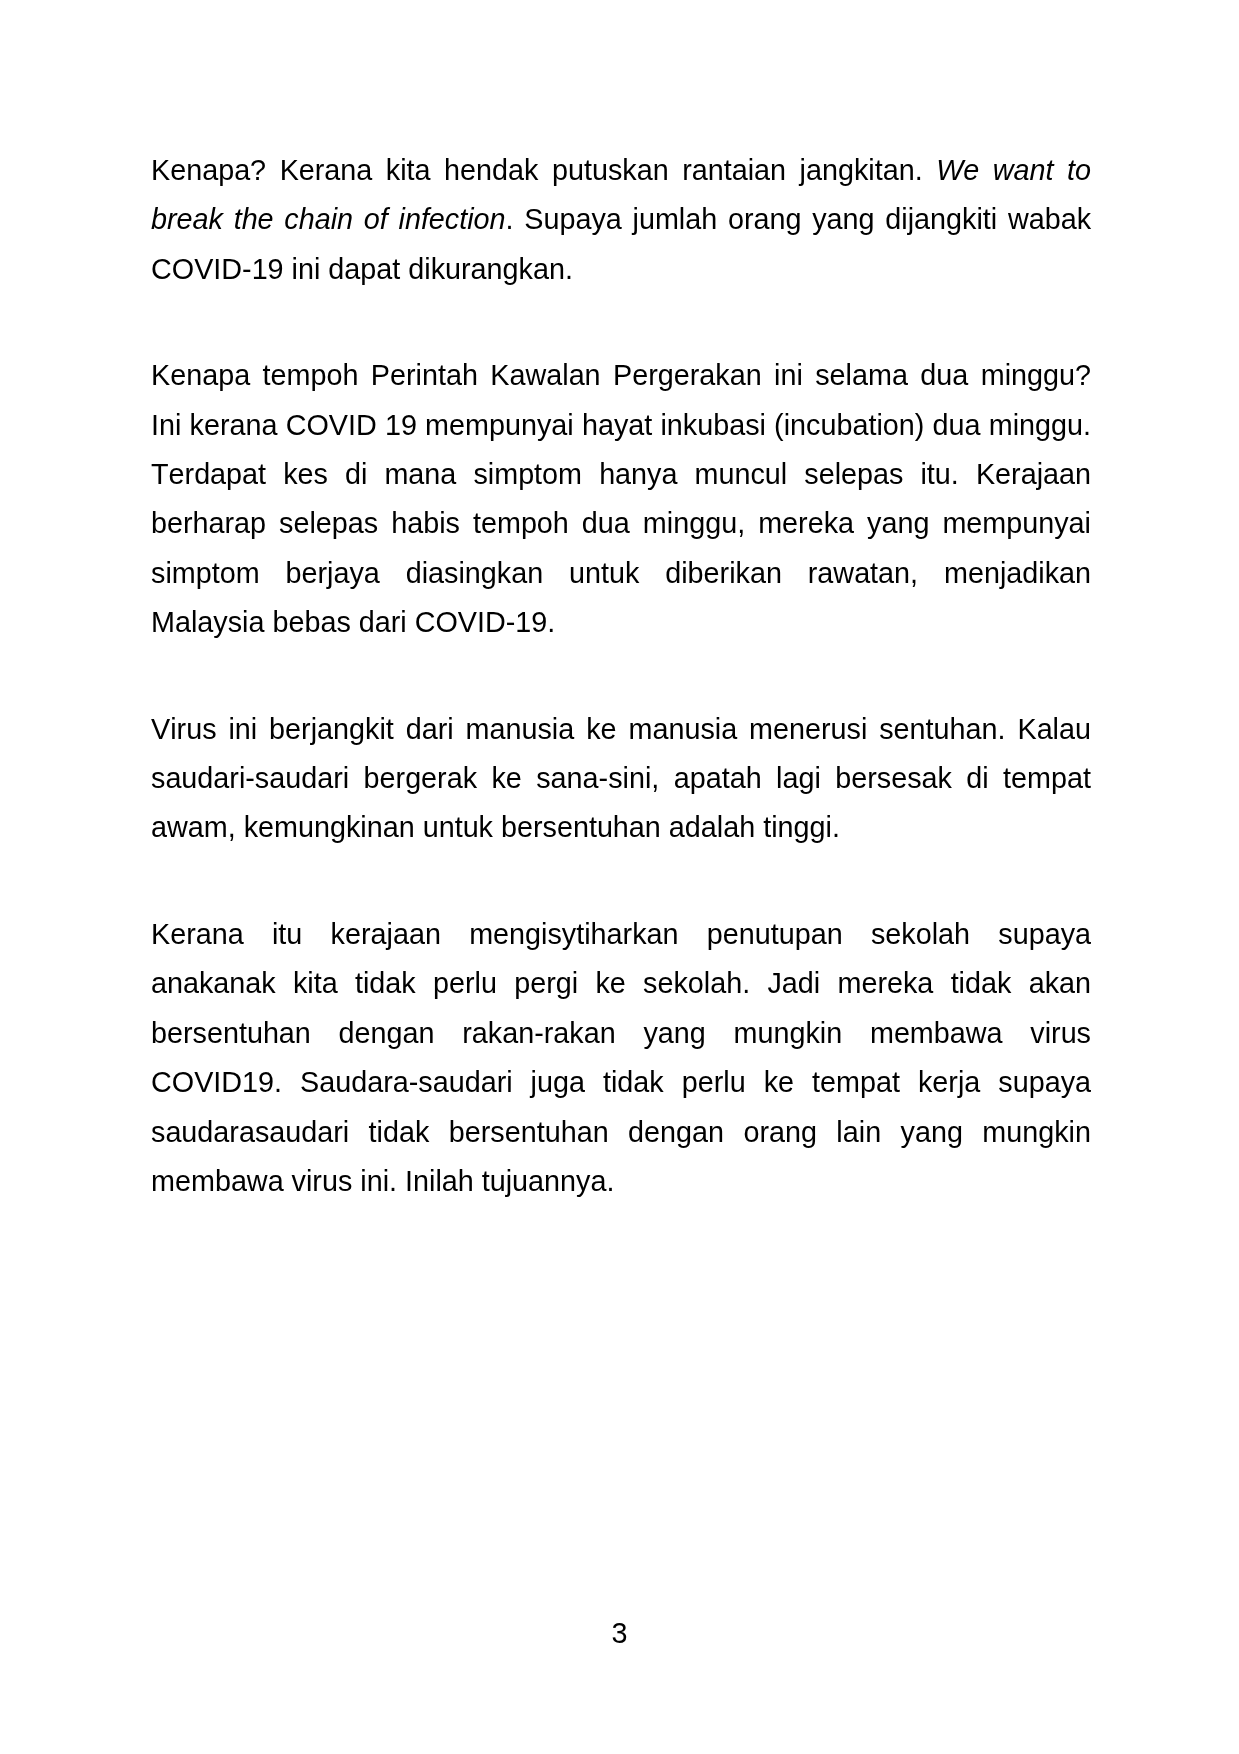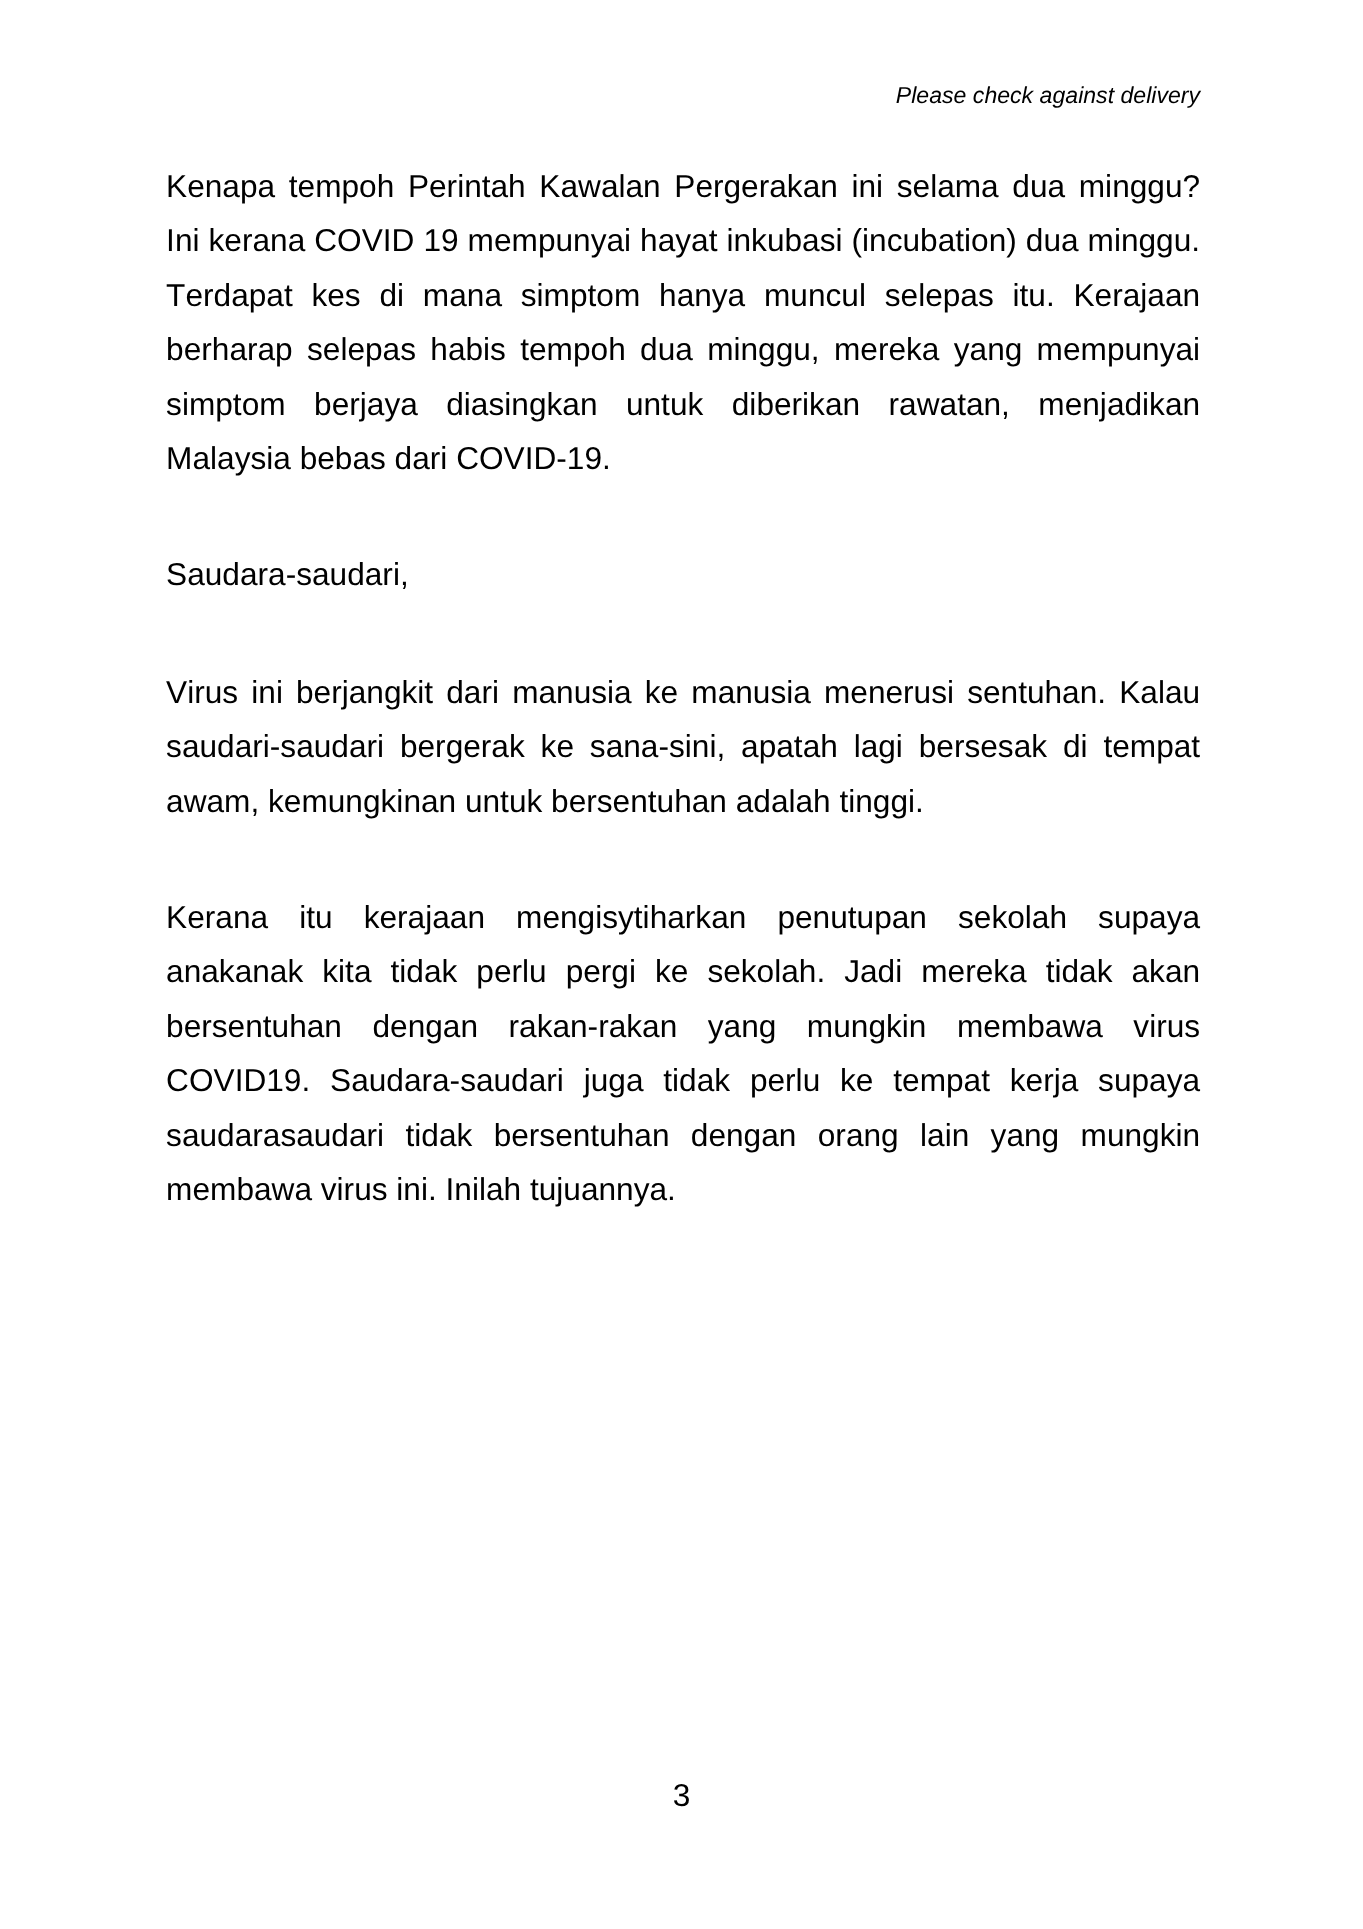--- a/index.html
+++ b/index.html
@@ -57,29 +57,28 @@
     text-align: center;
     font-size: 28.75px;
     line-height: 28.75px;
   }
 </style>
 </head>
 <body>
 
 <div class="page">
 
-  <div class="header-note">Please check against delivery</div>
 
   <div class="doc-body">
 
+    <p class="para justify"><span>Kenapa? Kerana kita hendak putuskan rantaian jangkitan. </span><span class="italic">We want to break the chain of infection</span><span>. Supaya jumlah orang yang dijangkiti wabak COVID-19 ini dapat dikurangkan.</span></p>
 
     <p class="para justify">Kenapa tempoh Perintah Kawalan Pergerakan ini selama dua minggu? Ini kerana COVID 19 mempunyai hayat inkubasi (incubation) dua minggu. Terdapat kes di mana simptom hanya muncul selepas itu. Kerajaan berharap selepas habis tempoh dua minggu, mereka yang mempunyai simptom berjaya diasingkan untuk diberikan rawatan, menjadikan Malaysia bebas dari COVID-19.</p>
 
 
-    <p class="para">Saudara-saudari,</p>
 
     <p class="para justify">Virus ini berjangkit dari manusia ke manusia menerusi sentuhan. Kalau saudari-saudari bergerak ke sana-sini, apatah lagi bersesak di tempat awam, kemungkinan untuk bersentuhan adalah tinggi.</p>
 
     <p class="para justify">Kerana itu kerajaan mengisytiharkan penutupan sekolah supaya anakanak kita tidak perlu pergi ke sekolah. Jadi mereka tidak akan bersentuhan dengan rakan-rakan yang mungkin membawa virus COVID19. Saudara-saudari juga tidak perlu ke tempat kerja supaya saudarasaudari tidak bersentuhan dengan orang lain yang mungkin membawa virus ini. Inilah tujuannya.</p>
 
   </div>
 
   <div class="page-footer">3</div>
 
 </div>

